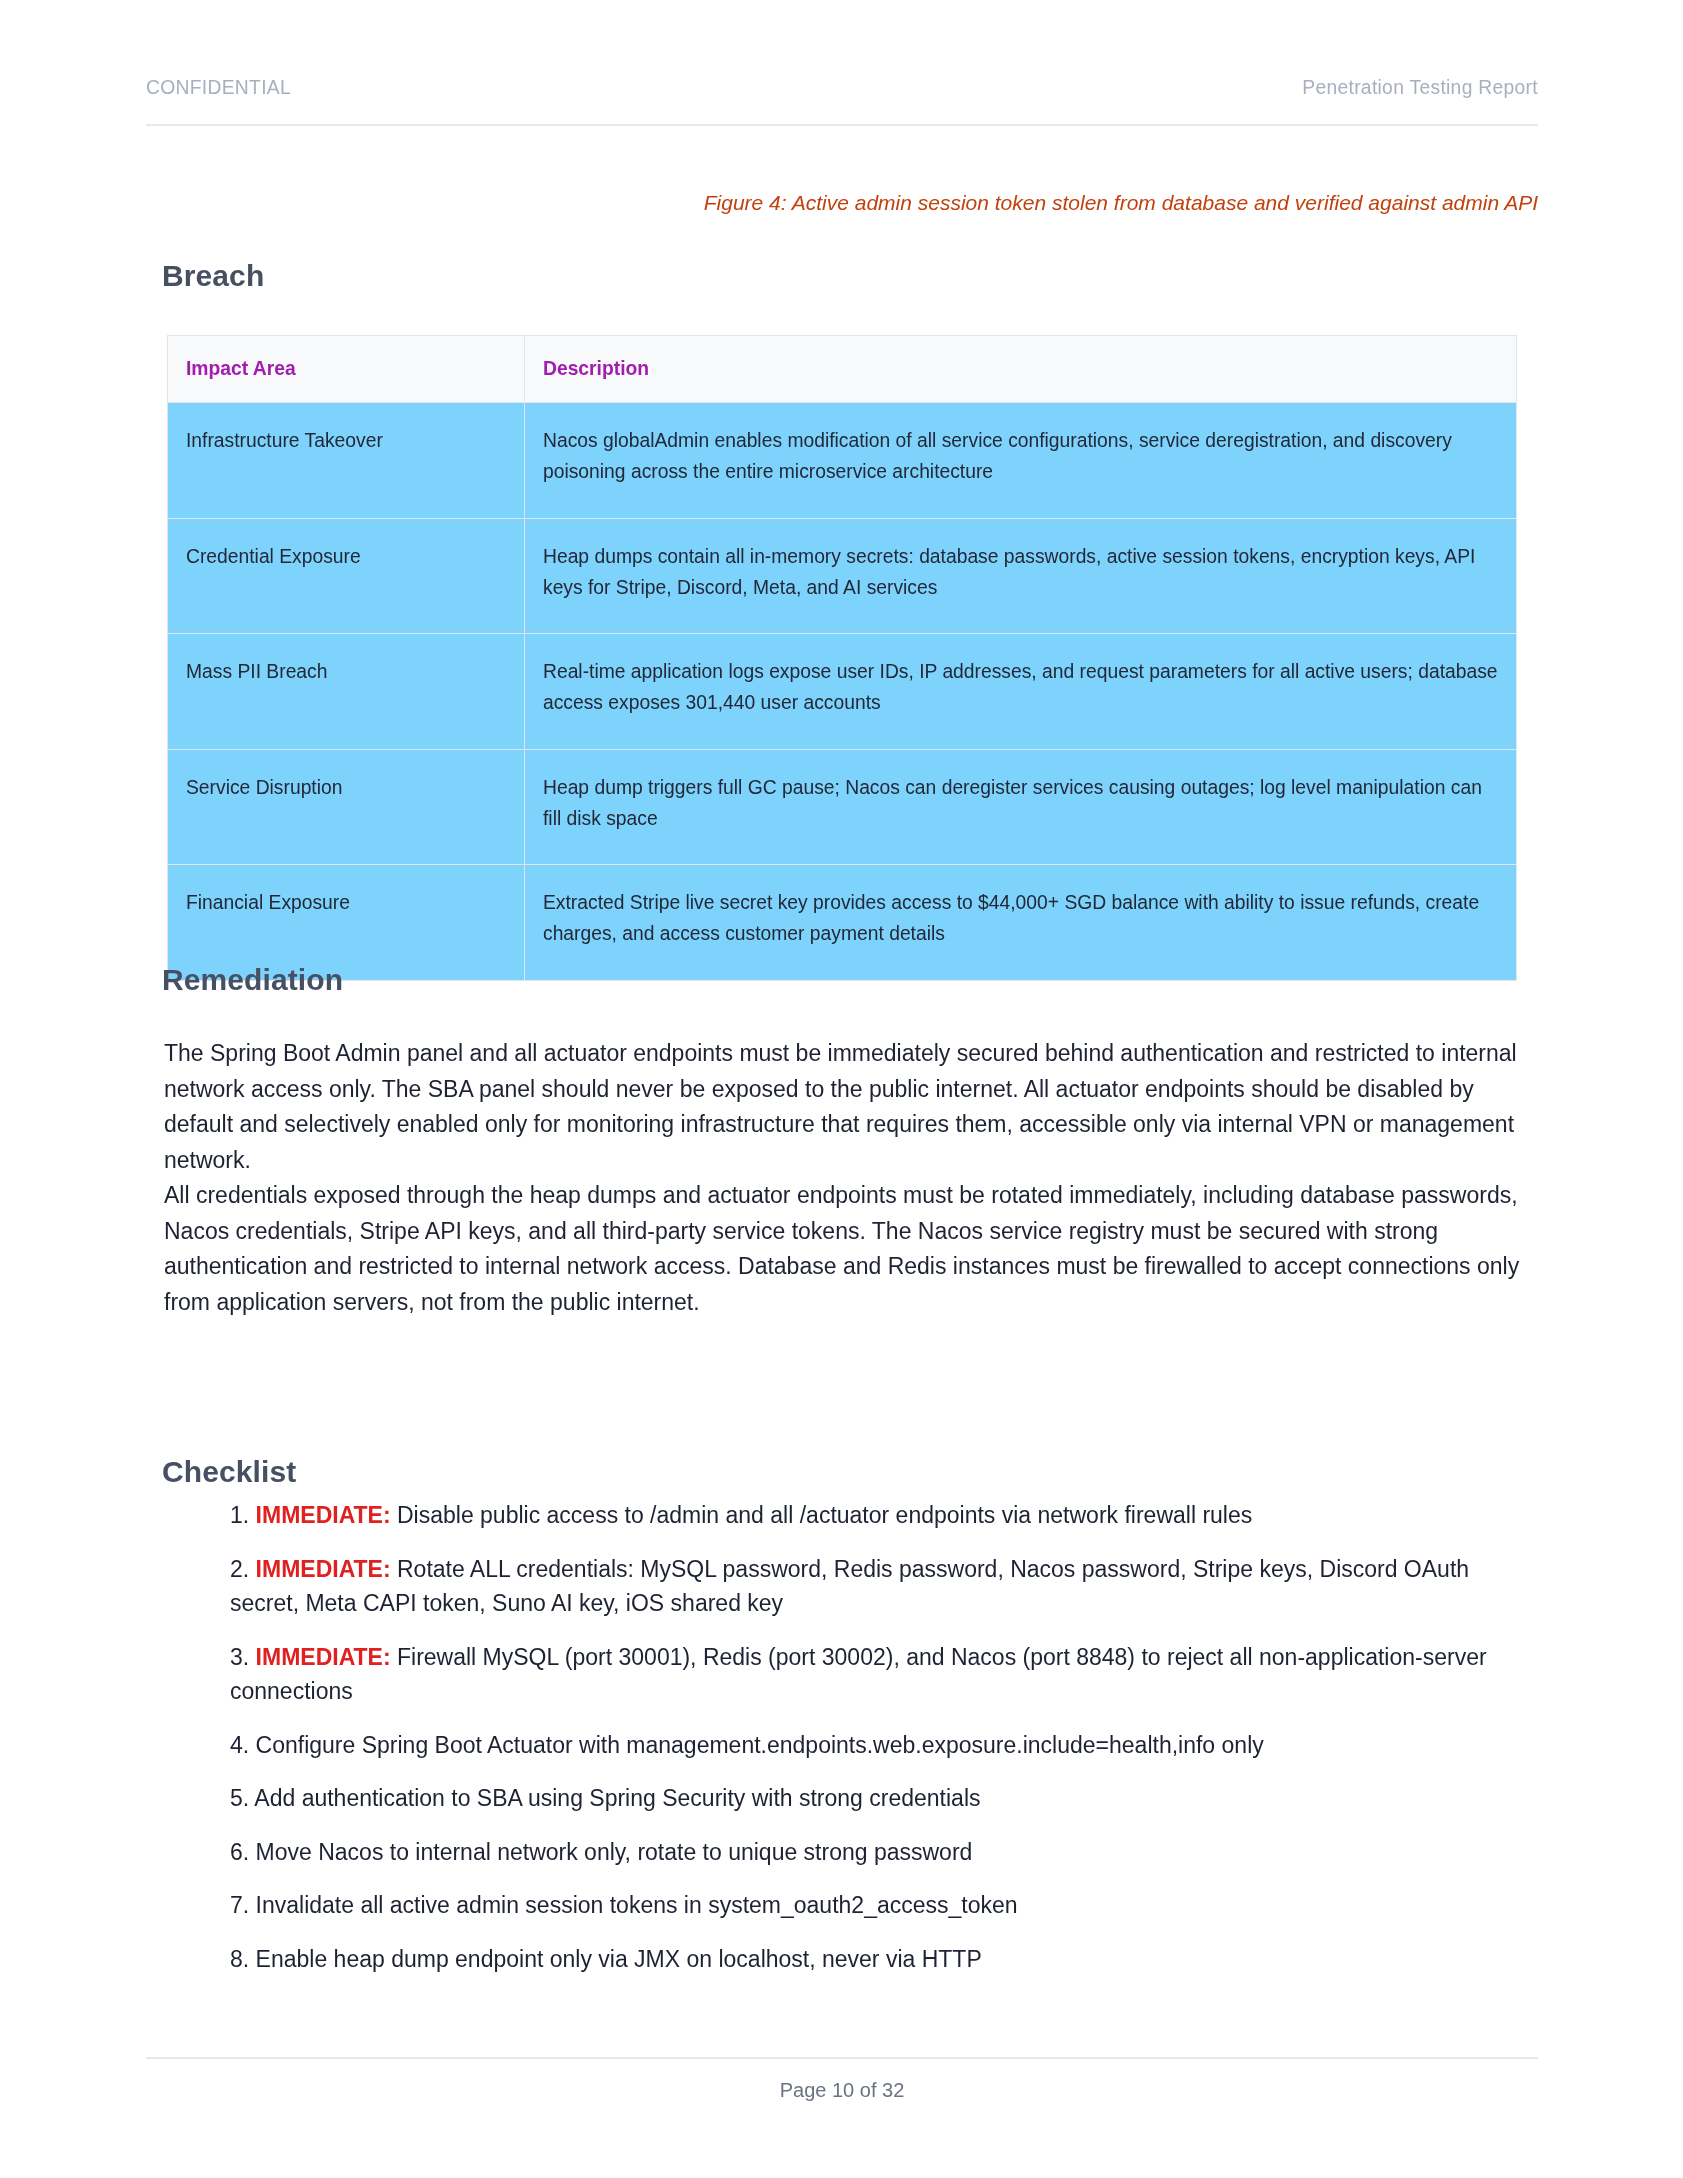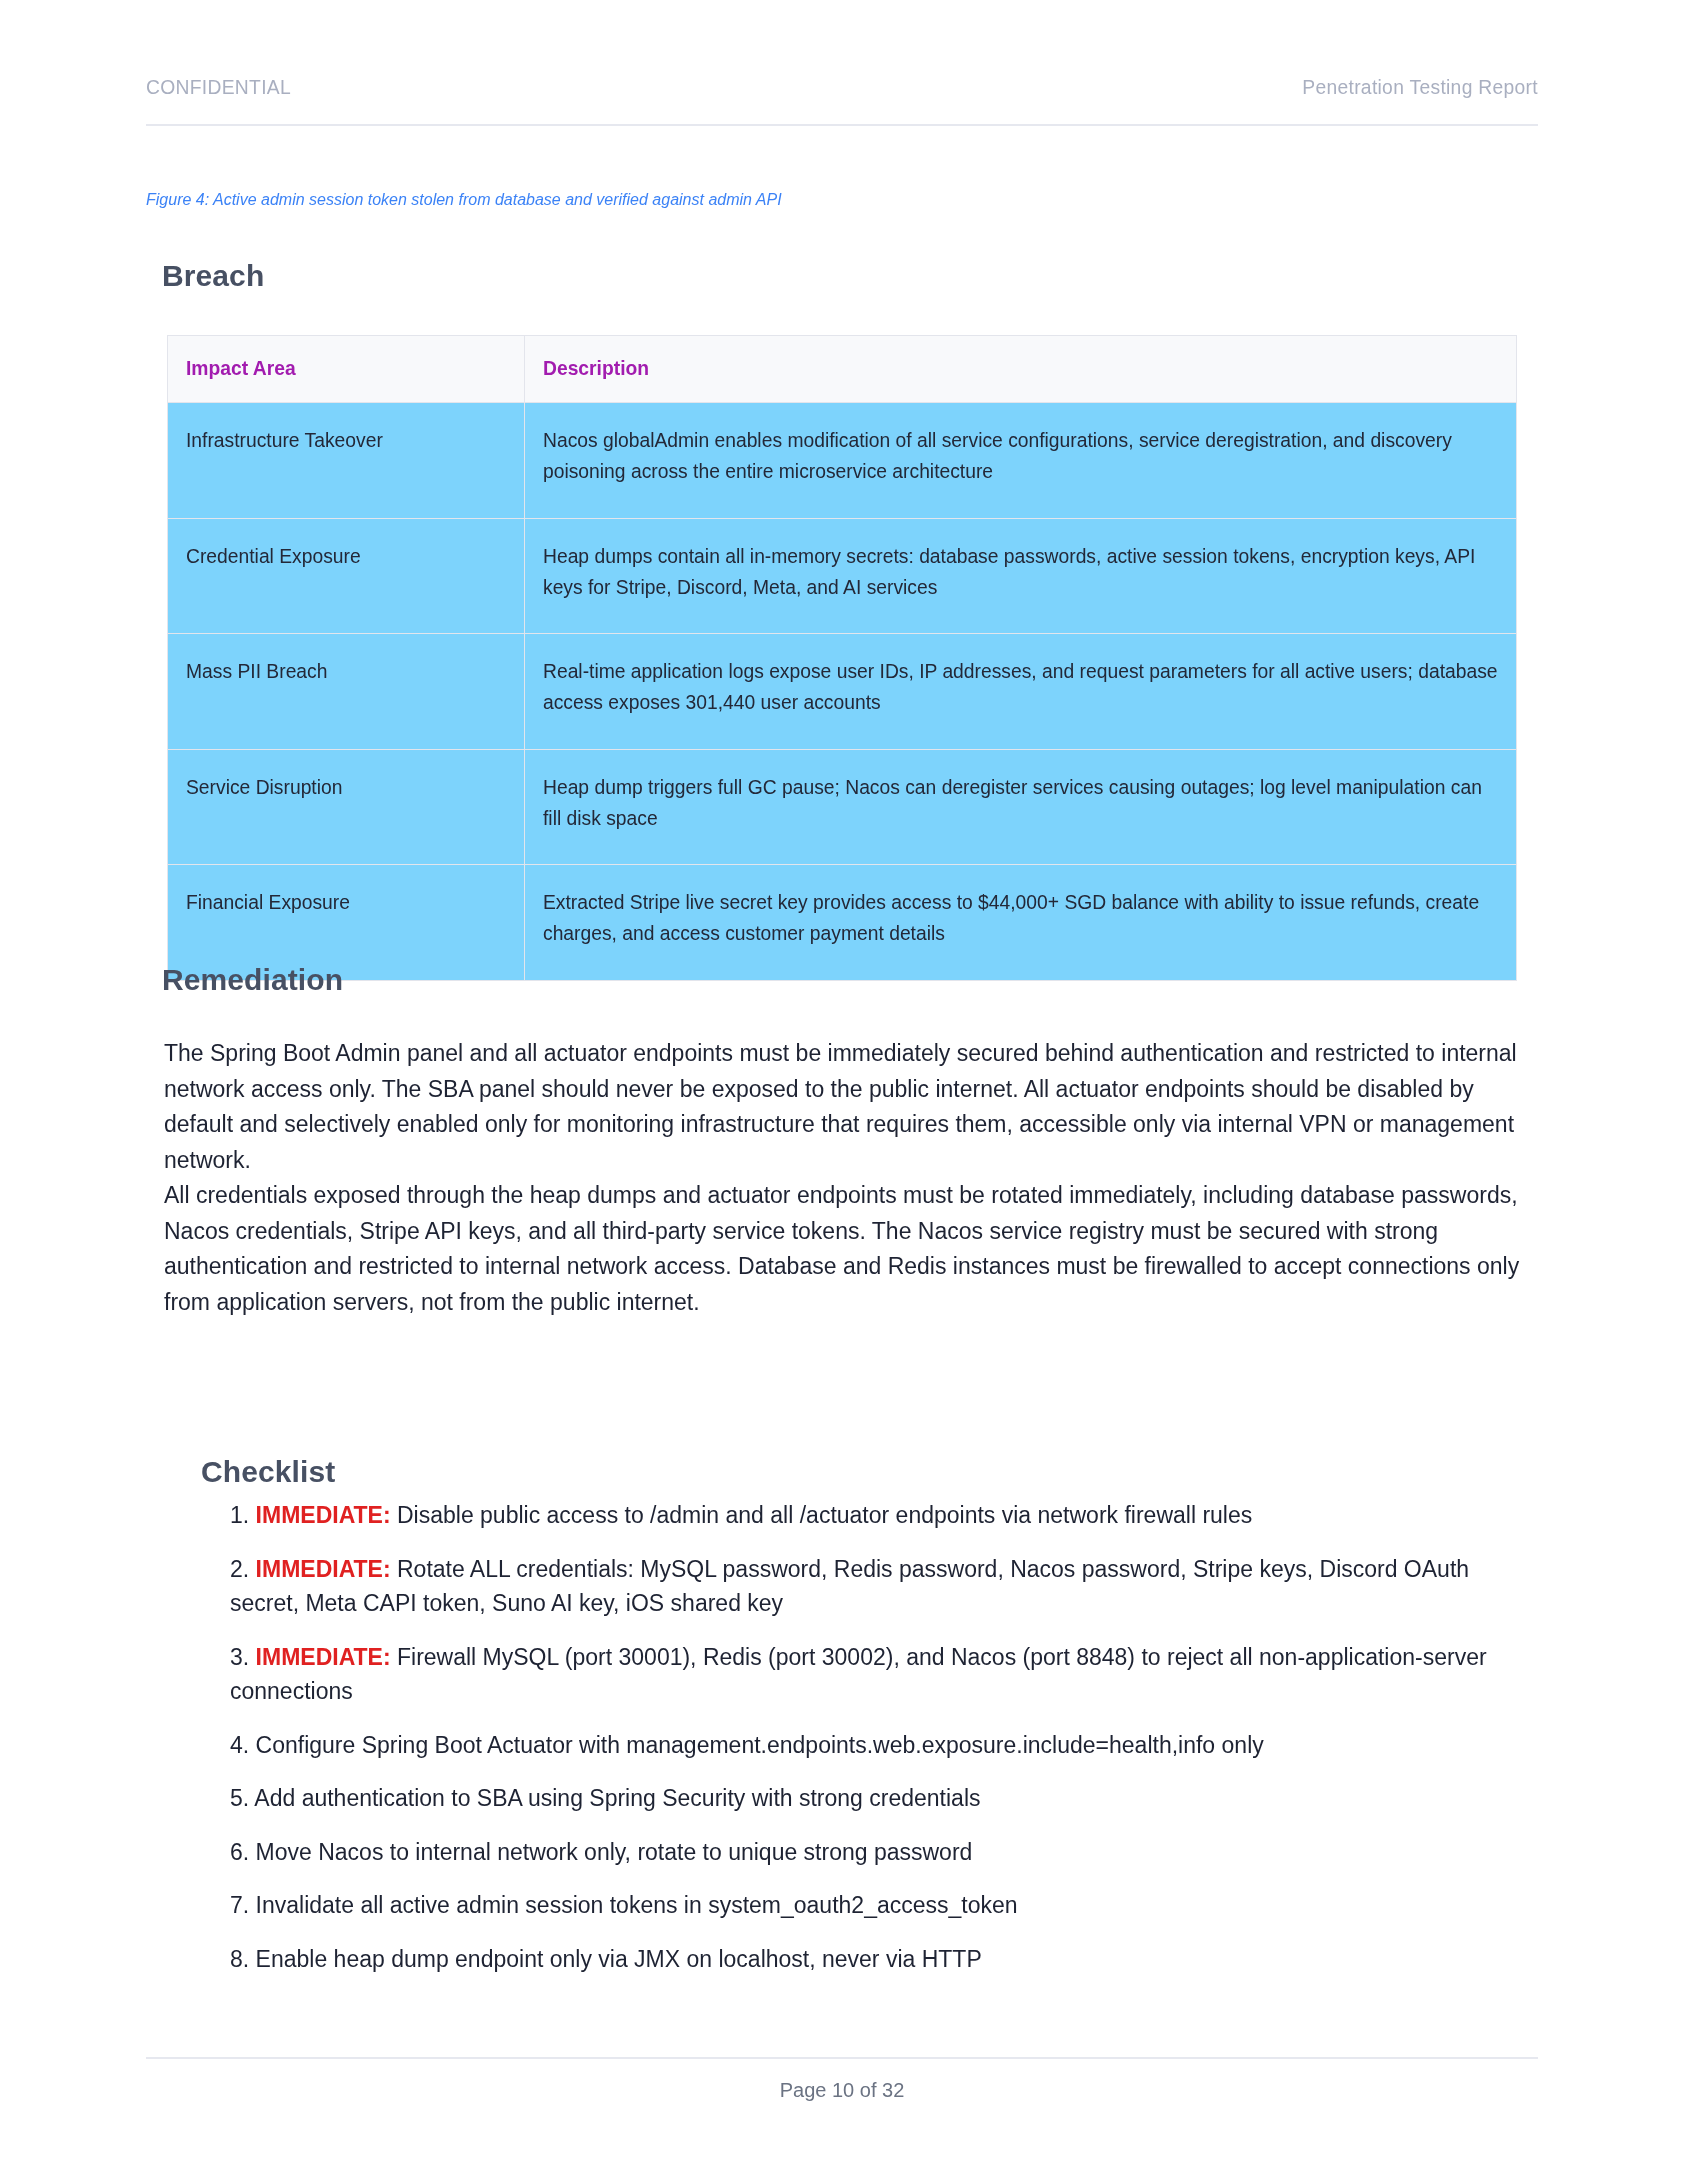--- a/index.html
+++ b/index.html
@@ -46,37 +46,37 @@
     height: 2px;
     background: #e6e8ef;
   }
 
   
   .figure-caption {
     position: absolute;
     top: 191px;
     left: 146px;
     width: 1392px;
-    text-align: left;
+    text-align: right;
     font-style: italic;
-    font-size: 16px;
-    color: #3b82f6;
+    font-size: 21px;
+    color: #c2410c;
   }
 
   
   .h2 {
     font-size: 30px;
     font-weight: bold;
     color: #475063;
     margin: 0;
     letter-spacing: 0.1px;
   }
   #impact-heading { position: absolute; top: 259px; left: 162px; }
   #remediation-heading { position: absolute; top: 963px; left: 162px; }
-  #checklist-heading { position: absolute; top: 1455px; left: 162px; margin-left: 39px; }
+  #checklist-heading { position: absolute; top: 1455px; left: 162px; }
 
   
   .impact-table {
     position: absolute;
     top: 335px;
     left: 167px;
     width: 1349px;
     border-collapse: collapse;
     table-layout: fixed;
     font-size: 19.3px;

